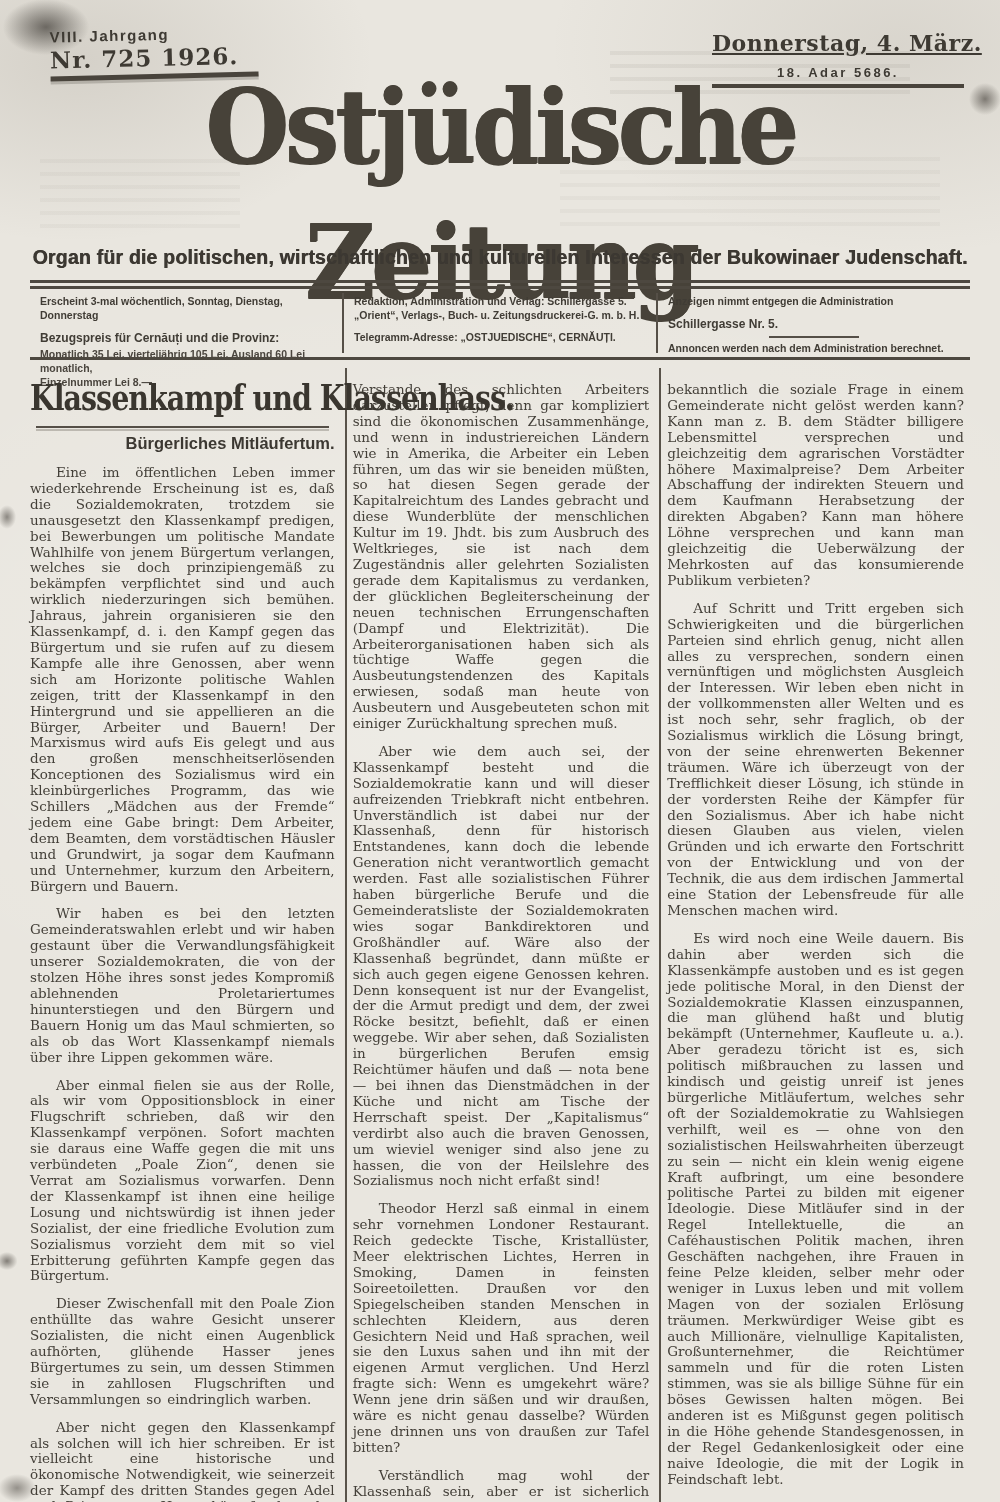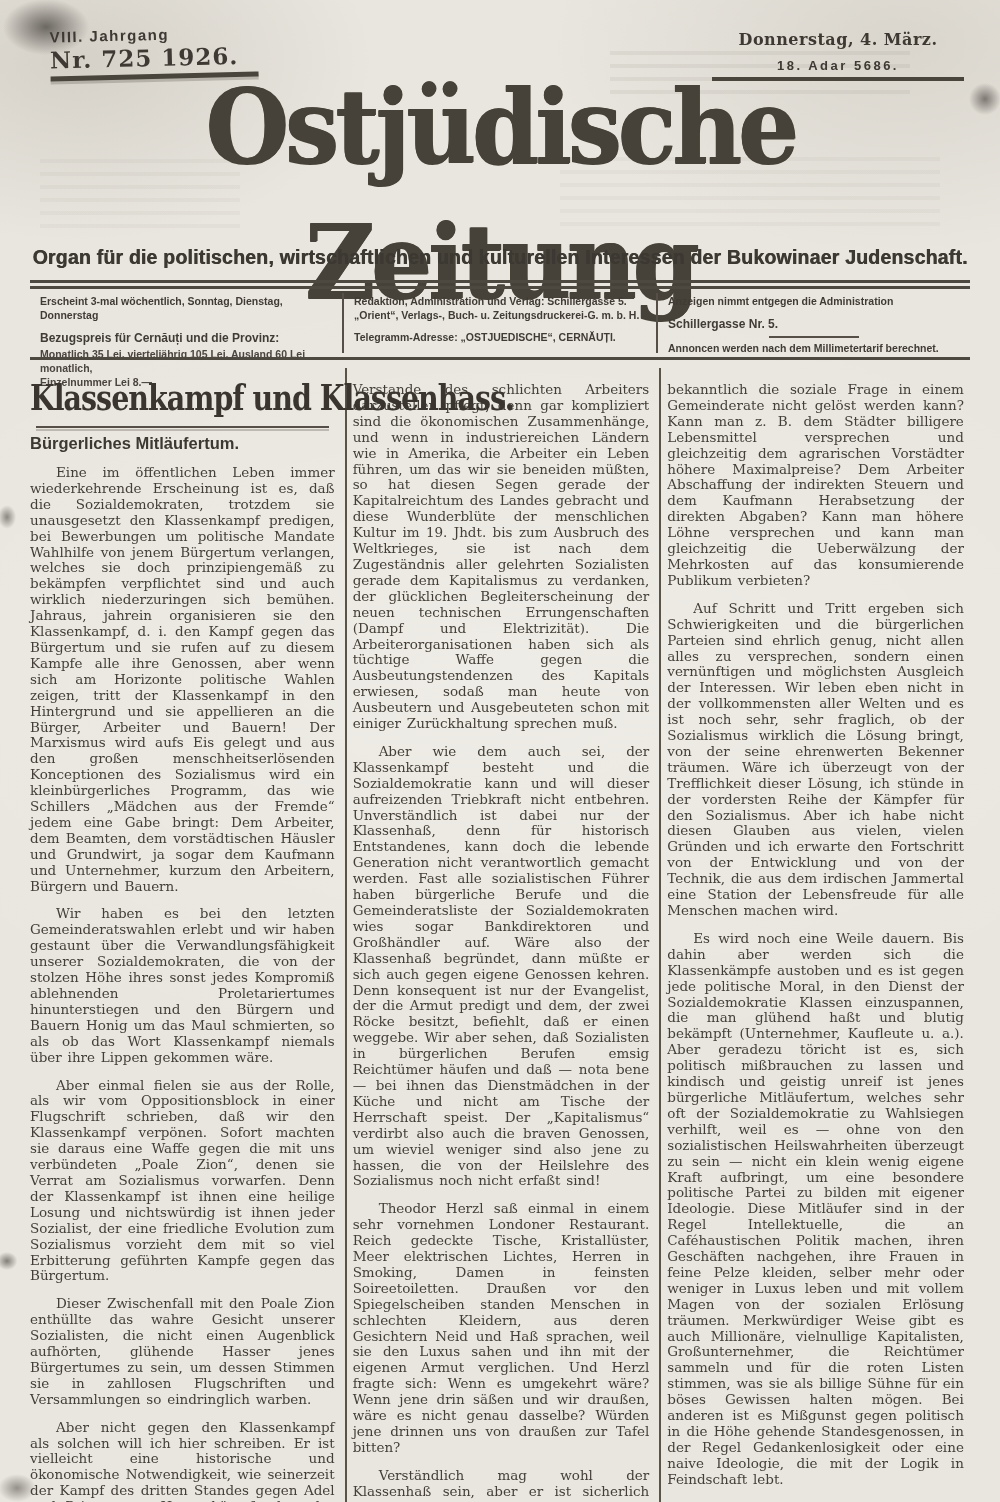--- a/index.html
+++ b/index.html
@@ -28,21 +28,21 @@
     background:repeating-linear-gradient(180deg, rgba(0,0,0,0) 0 9px, rgba(96,90,79,.16) 9px 13px);}
   .ghost.g1{left:610px; top:42px; width:300px; height:56px;}
   .ghost.g2{left:560px; top:148px; width:380px; height:80px; opacity:.3;}
   .ghost.g3{left:40px; top:150px; width:200px; height:80px; opacity:.3;}
   
   .issue-block{position:absolute; left:50px; top:26px; transform:rotate(-1.4deg); color:#3e3a33;}
   .volume{font:bold 15px "Liberation Sans", sans-serif; letter-spacing:1.5px;}
   .issue-no{font-weight:bold; font-size:23px; margin-top:1px; letter-spacing:1px;}
   .issue-rule{height:5px; background:#49443c; width:208px; margin-top:3px; box-shadow:0 3px 0 rgba(73,68,60,.25);}
   .date-block{position:absolute; right:36px; top:30px; width:252px; text-align:center; color:#3e3a33;}
-  .date-line{font-weight:bold; font-size:16px; letter-spacing:.5px; white-space:nowrap;}
+  .date-line{font-weight:bold; font-size:22px; letter-spacing:.5px; white-space:nowrap;text-decoration:underline;}
   .hebrew-date{font:bold 13px "Liberation Sans", sans-serif; letter-spacing:2.5px; margin-top:9px;}
   .date-rule{height:4px; background:#49443c; margin-top:4px;}
   
   .masthead{position:absolute; top:70px; left:0; width:100%; text-align:center;
     font-family:"DejaVu Serif", serif; font-weight:bold; font-size:96px; line-height:1.3;
     color:#474239; letter-spacing:-4px; transform:scaleY(1.08);
     text-shadow:1px 0 0 #474239, 0 1px 0 #474239;}
   .subtitle{position:absolute; top:246px; left:0; width:100%; text-align:center;
     font:bold 19.5px "Liberation Sans", sans-serif; color:#3c3832; letter-spacing:.2px;
     text-shadow:.5px 0 0 #3c3832;}
@@ -62,21 +62,21 @@
   .imp-minirule{width:90px; height:2px; background:#554f47; margin:4px auto 3px;}
   
   .article{position:absolute; top:368px; left:30px; right:26px; bottom:0; display:flex;}
   .col{box-sizing:border-box; width:33.33%; padding:2px 10px 0 6px;}
   .col.c1{padding-left:0;}
   .col.c2,.col.c3{border-left:2px solid #59534a;}
   .headline{font-family:"DejaVu Serif", serif; font-weight:bold; font-size:28.5px;
     letter-spacing:-1px; text-align:center; color:#3a362f; transform:scaleY(1.25);
     transform-origin:top; margin-top:6px; white-space:nowrap;}
   .headline-rule{height:2px; background:#554f47; margin:16px 6px 6px; box-shadow:0 3px 0 rgba(85,79,71,.3);}
-  .subheadline{font:bold 16.5px "Liberation Sans", sans-serif; text-align:left;
+  .subheadline{font:bold 16.5px "Liberation Sans", sans-serif; text-align:right;
     color:#3c3832; margin:4px 0 12px;}
   .body-text p{margin:12px 0 3px; text-indent:26px; text-align:justify;
     font-size:13.5px; line-height:15.9px; color:#433f38; word-spacing:1.5px;}
   .body-text p.cont{text-indent:0;}
 </style>
 </head>
 <body>
 
 <div class="page">
 
@@ -115,21 +115,21 @@
     <div class="imp-cell">
       <div class="imp-l1">Redaktion, Administration und Verlag: Schillergasse 5.</div>
       <div class="imp-l1">„Orient“, Verlags-, Buch- u. Zeitungsdruckerei-G. m. b. H.</div>
       <div class="imp-gap"></div>
       <div class="imp-l1">Telegramm-Adresse: „OSTJUEDISCHE“, CERNĂUȚI.</div>
     </div>
     <div class="imp-cell">
       <div class="imp-l1">Anzeigen nimmt entgegen die Administration</div>
       <div class="imp-l2">Schillergasse Nr. 5.</div>
       <div class="imp-minirule"></div>
-      <div class="imp-l1">Annoncen werden nach dem Millimetertarif berechnet.</div>
+      <div class="imp-l1">Annoncen werden nach dem Administration berechnet.</div>
     </div>
   </div>
   <div class="rule r3"></div>
 
   <div class="article">
 
     <div class="col c1 body-text">
       <div class="headline">Klassenkampf und Klassenhass.</div>
       <div class="headline-rule"></div>
       <div class="subheadline">Bürgerliches Mitläufertum.</div>

